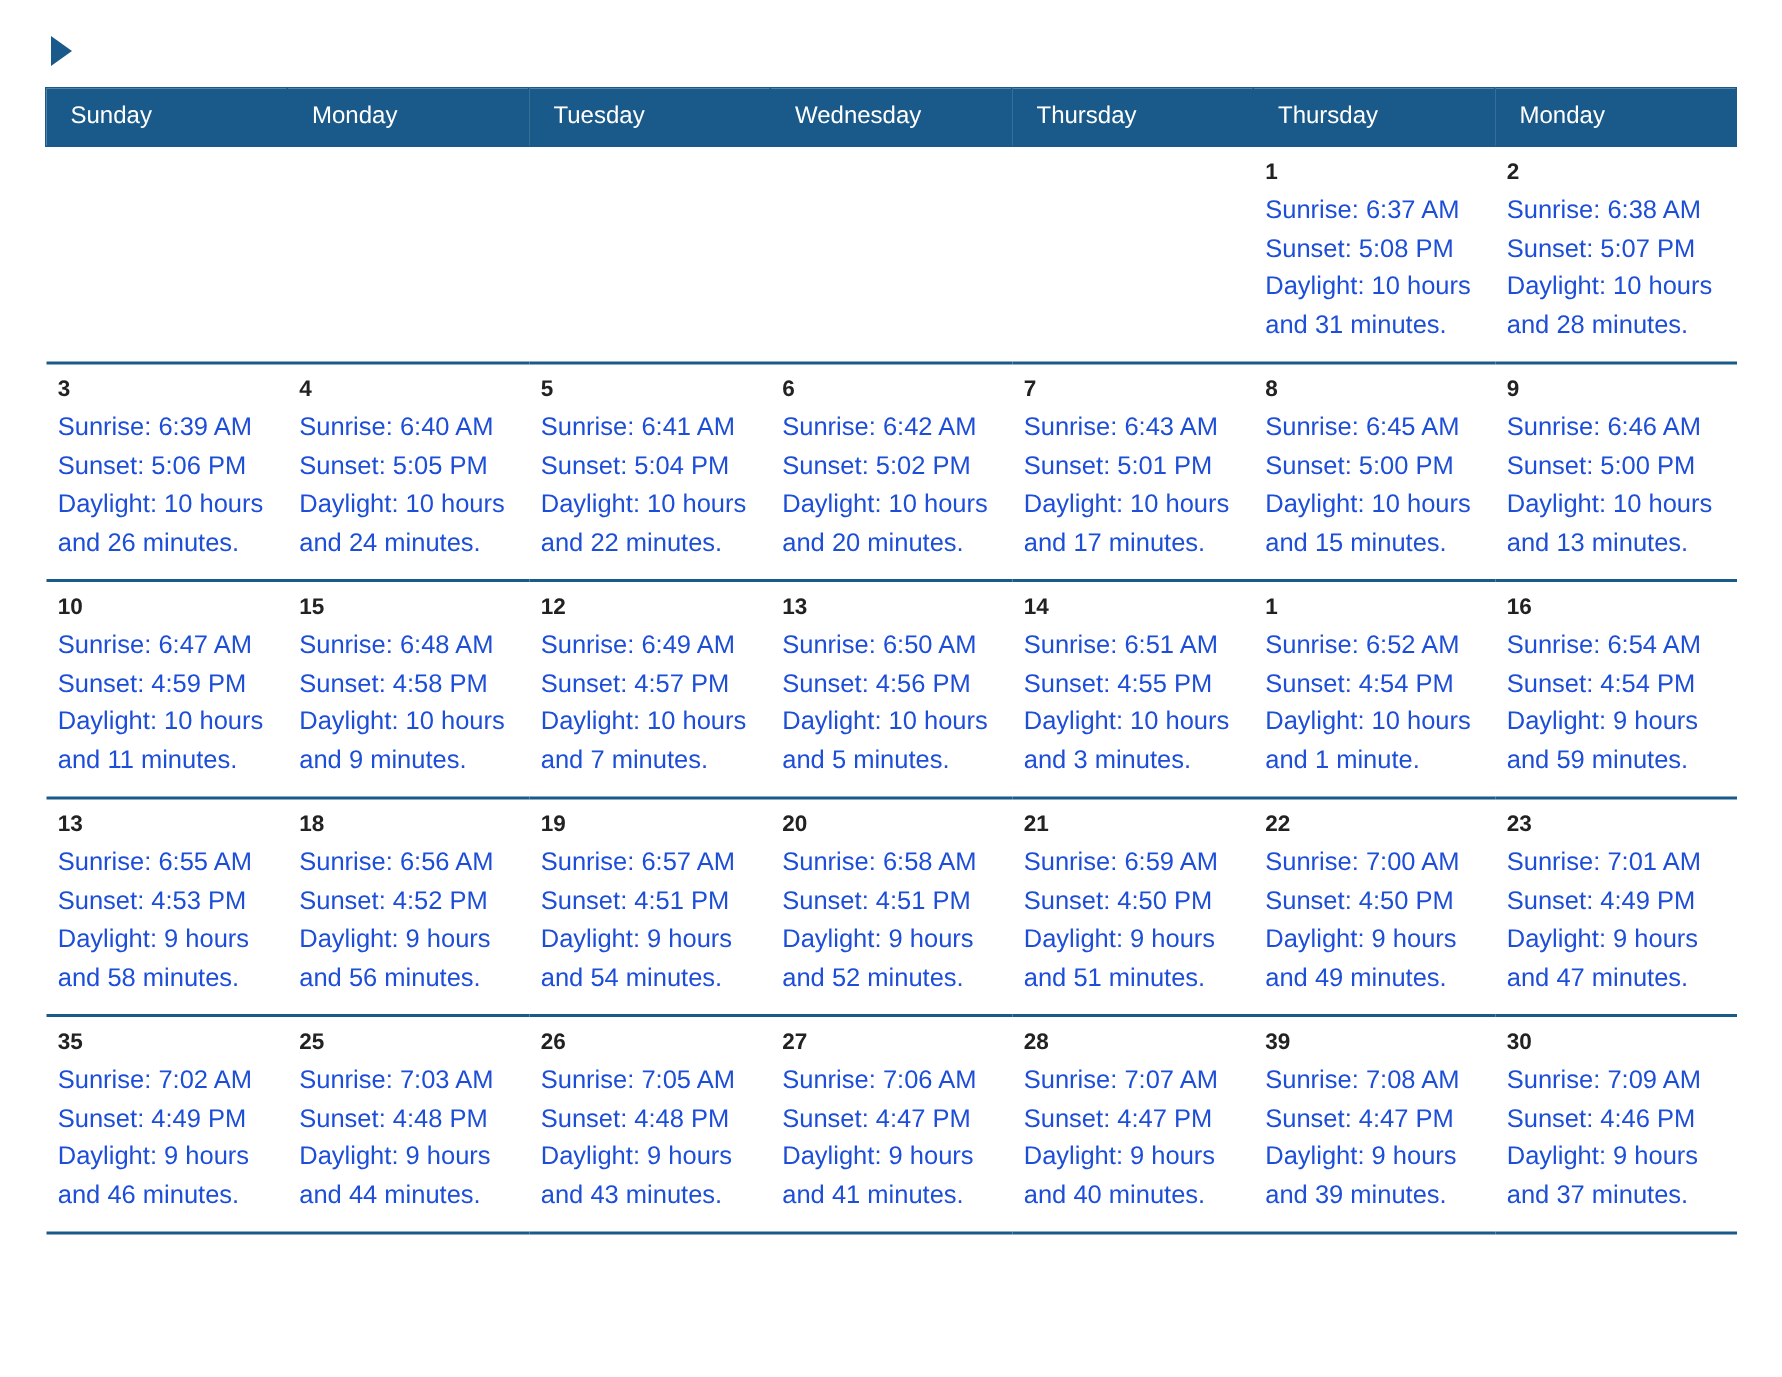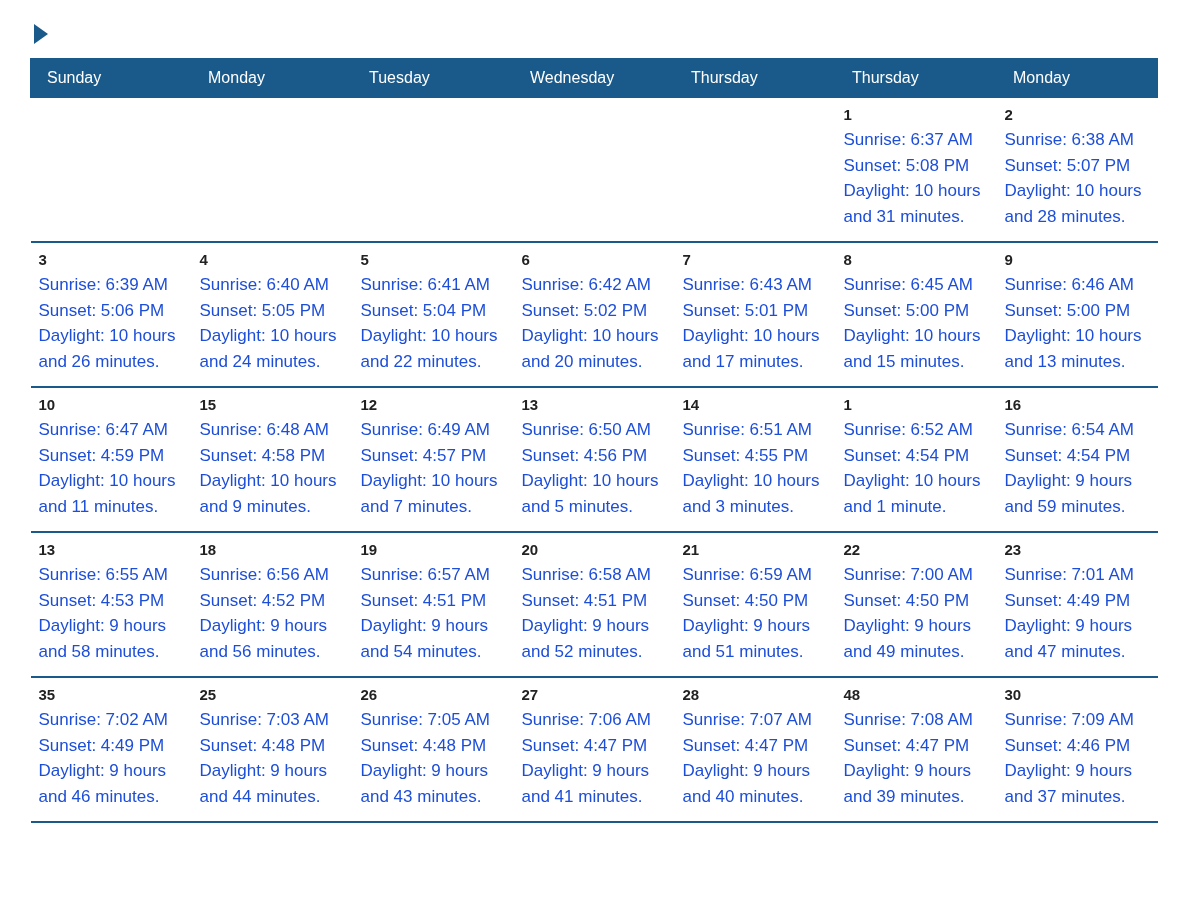--- a/index.html
+++ b/index.html
@@ -256,21 +256,21 @@
         </td>
         <td>
           <span class="day-number">27</span>
           <div class="day-info">Sunrise: 7:06 AM<br>Sunset: 4:47 PM<br>Daylight: 9 hours and 41 minutes.</div>
         </td>
         <td>
           <span class="day-number">28</span>
           <div class="day-info">Sunrise: 7:07 AM<br>Sunset: 4:47 PM<br>Daylight: 9 hours and 40 minutes.</div>
         </td>
         <td>
-          <span class="day-number">48</span>
+          <span class="day-number">39</span>
           <div class="day-info">Sunrise: 7:08 AM<br>Sunset: 4:47 PM<br>Daylight: 9 hours and 39 minutes.</div>
         </td>
         <td>
           <span class="day-number">30</span>
           <div class="day-info">Sunrise: 7:09 AM<br>Sunset: 4:46 PM<br>Daylight: 9 hours and 37 minutes.</div>
         </td>
       </tr>
     </tbody>
 </table>
 

